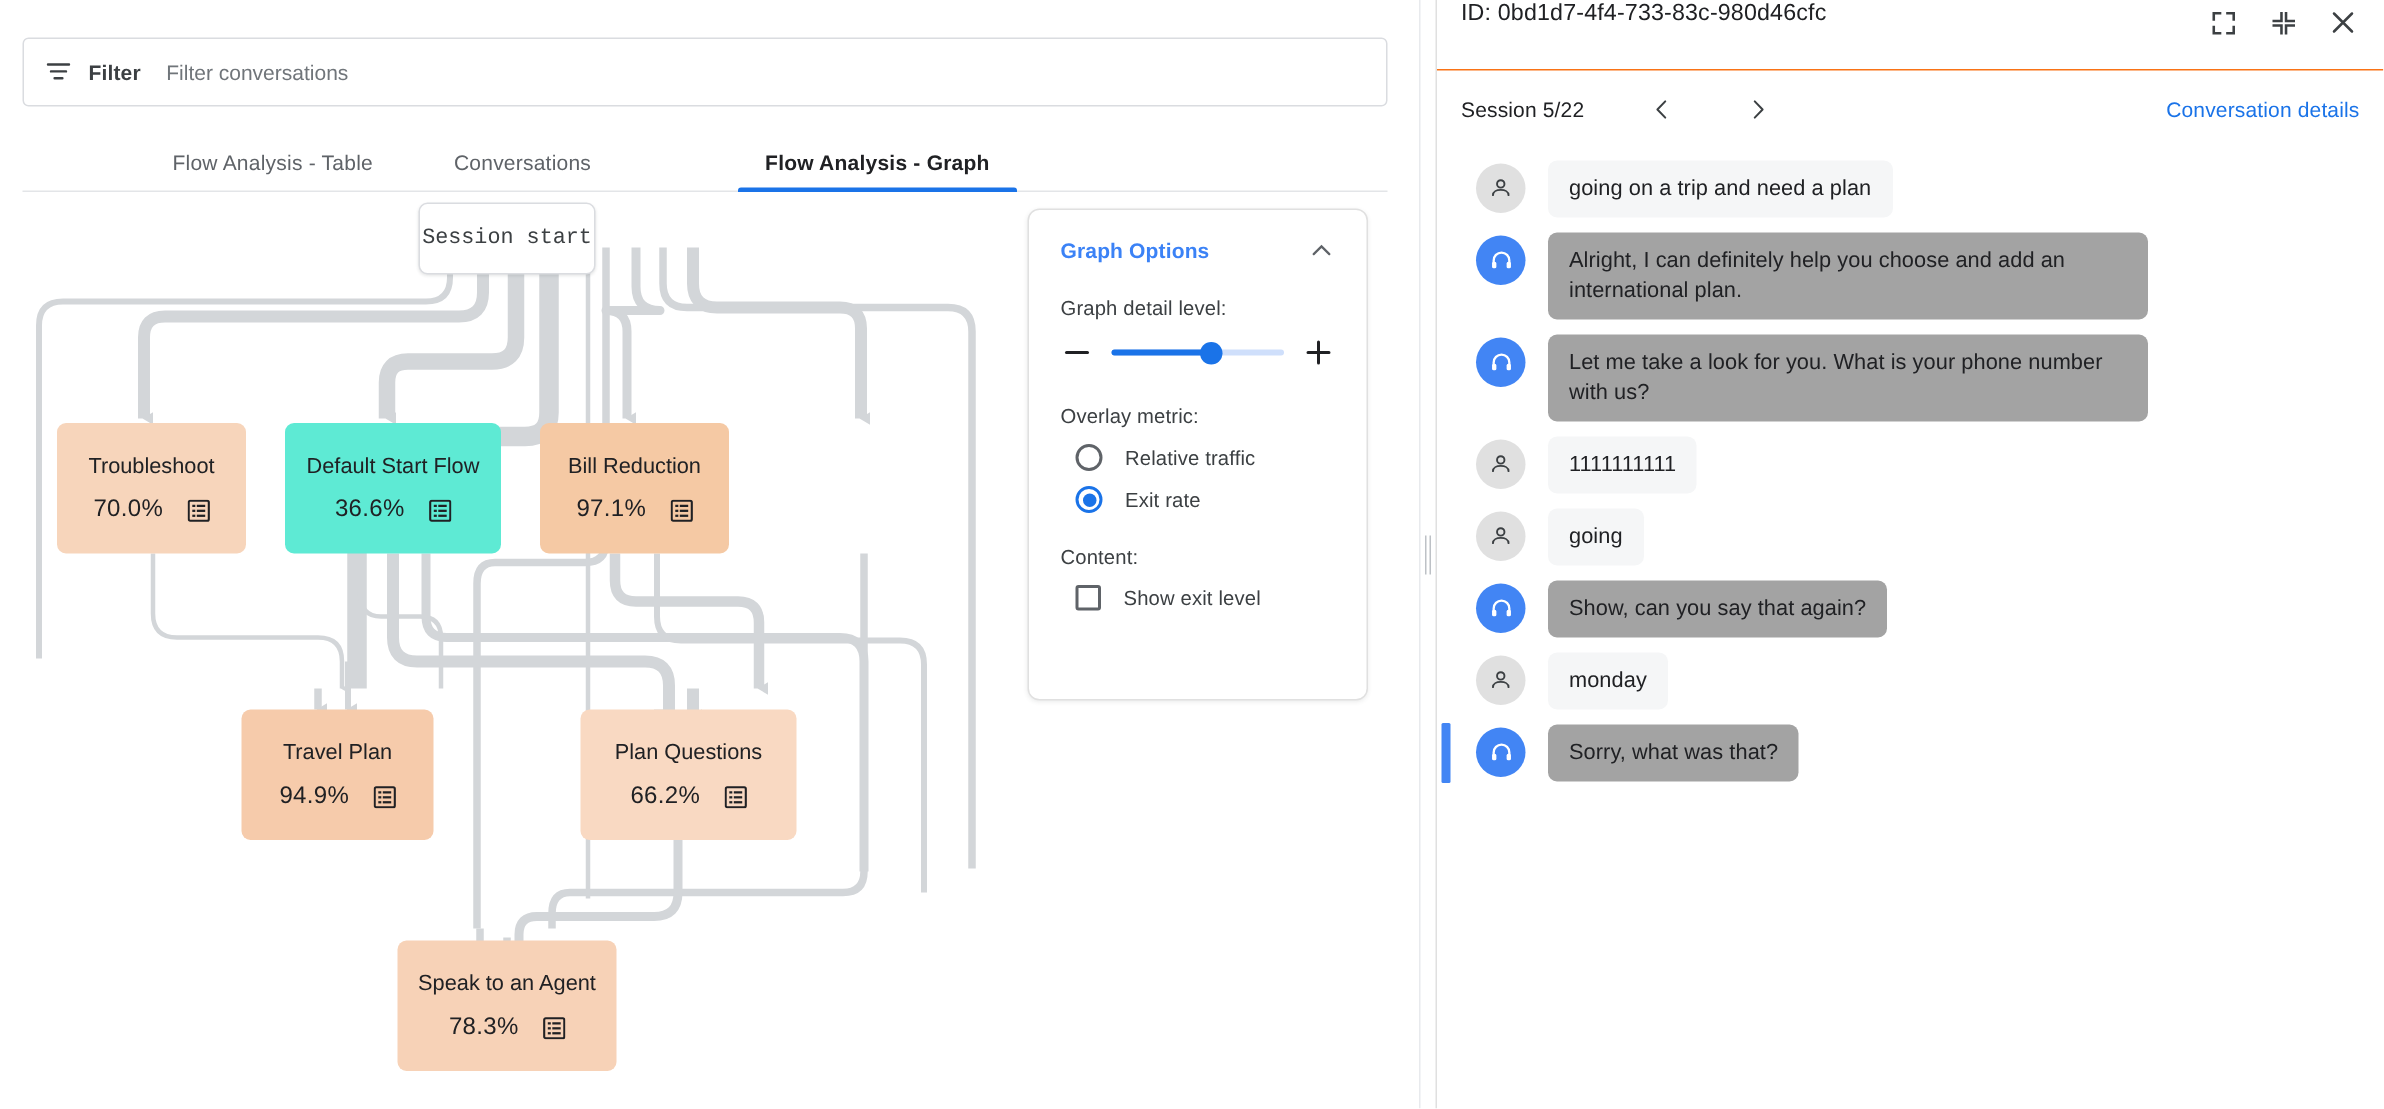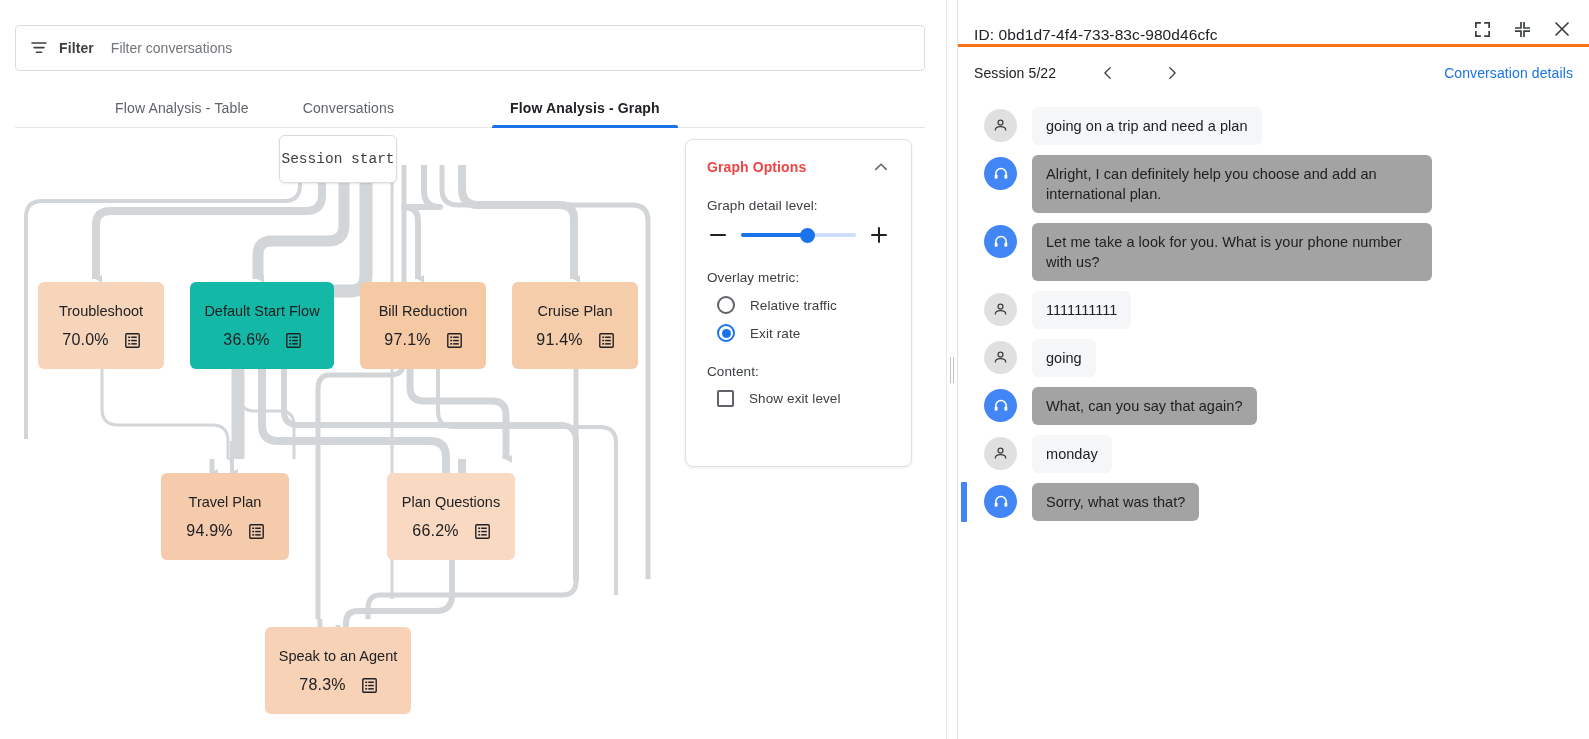--- a/index.html
+++ b/index.html
@@ -96,21 +96,21 @@
     width: 227px; height: 328px;
     background: #fff; border: 1px solid #e0e0e0;
     border-radius: 8px;
     box-shadow: 0 1px 3px rgba(60,64,67,.10);
     padding: 18px 21px 0 21px;
   }
   .options-head {
     display: flex; align-items: center; justify-content: space-between;
     margin-bottom: 22px;
   }
-  .options-title { font-size: 14px; font-weight: bold; color: #ef4444; letter-spacing: .1px;}
+  .options-title { font-size: 14px; font-weight: bold; color: #3b82f6; letter-spacing: .1px;}
   .chev { width: 18px; height: 18px; cursor: pointer; }
   .opt-label { font-size: 13.5px; color: #3c4043; margin-bottom: 11px; letter-spacing: .1px;}
   .slider-row { display: flex; align-items: center; margin-bottom: 24px; }
   .sl-btn { width: 22px; height: 22px; flex: none; cursor: pointer; }
   .slider-track {
     position: relative; flex: 1; height: 4px; margin: 0 12px;
     background: #cfdffb; border-radius: 2px;
   }
   .slider-fill {
     position: absolute; left: 0; top: 0; height: 4px;
@@ -150,22 +150,22 @@
   .grip { width: 4px; height: 26px; display: flex; justify-content: space-between; }
   .grip i { display: block; width: 1px; height: 26px; background: #bdc1c6; }
 
   
   #right-pane {
     position: relative;
     width: 631px; height: 739px; flex: none;
     background: #fff; overflow: hidden;
   }
   .rp-header {
-    height: 47px; display: flex; align-items: flex-end;
-    padding: 0 12px 0 16px; border-bottom: 3px solid #f97316;
+    height: 47px; display: flex; align-items: flex-start;
+    padding: 0 12px 0 16px; border-bottom: 1px solid #f97316;
   }
   .rp-id { font-size: 15.5px; color: #202124; flex: 1; letter-spacing: .1px; }
   .hdr-btn {
     width: 30px; height: 30px; margin-left: 10px; cursor: pointer;
     display: flex; align-items: center; justify-content: center;
   }
   .rp-subbar {
     height: 51px; display: flex; align-items: center;
     padding: 0 16px 0 16px;
   }
@@ -295,21 +295,21 @@
               <rect x="6.2" y="3.5" width="5.6" height="1.5" fill="#202124"></rect>
               <rect x="3.2" y="6.8" width="2" height="1.5" fill="#202124"></rect>
               <rect x="6.2" y="6.8" width="5.6" height="1.5" fill="#202124"></rect>
               <rect x="3.2" y="10.1" width="2" height="1.5" fill="#202124"></rect>
               <rect x="6.2" y="10.1" width="5.6" height="1.5" fill="#202124"></rect>
             </svg>
           </span>
         </span>
       </div>
 
-      <div class="node" style="left:190px; top:153px; width:144px; height:87px; background:#14b8a6;">
+      <div class="node" style="left:190px; top:153px; width:144px; height:87px; background:#5eead4;">
         <span class="node-title">Default Start Flow</span>
         <span class="node-meta">
           <span class="node-pct">36.6%</span>
           <span class="node-icon">
             <svg viewBox="0 0 15 15" width="15" height="15">
               <rect x="0.8" y="0.8" width="13.4" height="13.4" rx="1" fill="none" stroke="#202124" stroke-width="1.4"></rect>
               <rect x="3.2" y="3.5" width="2" height="1.5" fill="#202124"></rect>
               <rect x="6.2" y="3.5" width="5.6" height="1.5" fill="#202124"></rect>
               <rect x="3.2" y="6.8" width="2" height="1.5" fill="#202124"></rect>
               <rect x="6.2" y="6.8" width="5.6" height="1.5" fill="#202124"></rect>
@@ -331,57 +331,40 @@
               <rect x="6.2" y="3.5" width="5.6" height="1.5" fill="#202124"></rect>
               <rect x="3.2" y="6.8" width="2" height="1.5" fill="#202124"></rect>
               <rect x="6.2" y="6.8" width="5.6" height="1.5" fill="#202124"></rect>
               <rect x="3.2" y="10.1" width="2" height="1.5" fill="#202124"></rect>
               <rect x="6.2" y="10.1" width="5.6" height="1.5" fill="#202124"></rect>
             </svg>
           </span>
         </span>
       </div>
 
-      <div class="node" style="left:512px; top:153px; width:126px; height:87px; background:#f6cdab;">
-        <span class="node-title">Cruise Plan</span>
-        <span class="node-meta">
-          <span class="node-pct">91.4%</span>
-          <span class="node-icon">
-            <svg viewBox="0 0 15 15" width="15" height="15">
-              <rect x="0.8" y="0.8" width="13.4" height="13.4" rx="1" fill="none" stroke="#202124" stroke-width="1.4"></rect>
-              <rect x="3.2" y="3.5" width="2" height="1.5" fill="#202124"></rect>
-              <rect x="6.2" y="3.5" width="5.6" height="1.5" fill="#202124"></rect>
-              <rect x="3.2" y="6.8" width="2" height="1.5" fill="#202124"></rect>
-              <rect x="6.2" y="6.8" width="5.6" height="1.5" fill="#202124"></rect>
-              <rect x="3.2" y="10.1" width="2" height="1.5" fill="#202124"></rect>
-              <rect x="6.2" y="10.1" width="5.6" height="1.5" fill="#202124"></rect>
-            </svg>
-          </span>
-        </span>
-      </div>
 
       <div class="node" style="left:161px; top:344px; width:128px; height:87px; background:#f6cbab;">
         <span class="node-title">Travel Plan</span>
         <span class="node-meta">
           <span class="node-pct">94.9%</span>
           <span class="node-icon">
             <svg viewBox="0 0 15 15" width="15" height="15">
               <rect x="0.8" y="0.8" width="13.4" height="13.4" rx="1" fill="none" stroke="#202124" stroke-width="1.4"></rect>
               <rect x="3.2" y="3.5" width="2" height="1.5" fill="#202124"></rect>
               <rect x="6.2" y="3.5" width="5.6" height="1.5" fill="#202124"></rect>
               <rect x="3.2" y="6.8" width="2" height="1.5" fill="#202124"></rect>
               <rect x="6.2" y="6.8" width="5.6" height="1.5" fill="#202124"></rect>
               <rect x="3.2" y="10.1" width="2" height="1.5" fill="#202124"></rect>
               <rect x="6.2" y="10.1" width="5.6" height="1.5" fill="#202124"></rect>
             </svg>
           </span>
         </span>
       </div>
 
-      <div class="node" style="left:387px; top:344px; width:128px; height:87px; background:#f9d9c2;">
+      <div class="node" style="left:387px; top:344px; width:144px; height:87px; background:#f9d9c2;">
         <span class="node-title">Plan Questions</span>
         <span class="node-meta">
           <span class="node-pct">66.2%</span>
           <span class="node-icon">
             <svg viewBox="0 0 15 15" width="15" height="15">
               <rect x="0.8" y="0.8" width="13.4" height="13.4" rx="1" fill="none" stroke="#202124" stroke-width="1.4"></rect>
               <rect x="3.2" y="3.5" width="2" height="1.5" fill="#202124"></rect>
               <rect x="6.2" y="3.5" width="5.6" height="1.5" fill="#202124"></rect>
               <rect x="3.2" y="6.8" width="2" height="1.5" fill="#202124"></rect>
               <rect x="6.2" y="6.8" width="5.6" height="1.5" fill="#202124"></rect>
@@ -566,21 +549,21 @@
 
       <div class="msg">
 
         <span class="avatar agent">
           <svg viewBox="0 0 20 20" width="18" height="18">
             <path d="M4.2 11.6V9.6a5.8 5.8 0 0111.6 0v2" fill="none" stroke="#fff" stroke-width="1.7" stroke-linecap="round"></path>
             <rect x="3" y="10.6" width="3.2" height="4.8" rx="1.2" fill="#fff"></rect>
             <rect x="13.8" y="10.6" width="3.2" height="4.8" rx="1.2" fill="#fff"></rect>
           </svg>
         </span>
-        <span class="bubble agent">What, can you say that again?</span>
+        <span class="bubble agent">Show, can you say that again?</span>
       </div>
 
       <div class="msg">
 
         <span class="avatar user">
           <svg viewBox="0 0 20 20" width="17" height="17">
             <circle cx="10" cy="6.6" r="2.9" fill="none" stroke="#3c4043" stroke-width="1.5"></circle>
             <path d="M3.9 15.4c0-2.7 2.8-4.1 6.1-4.1s6.1 1.4 6.1 4.1" fill="none" stroke="#3c4043" stroke-width="1.5" stroke-linecap="round"></path>
           </svg>
         </span>

